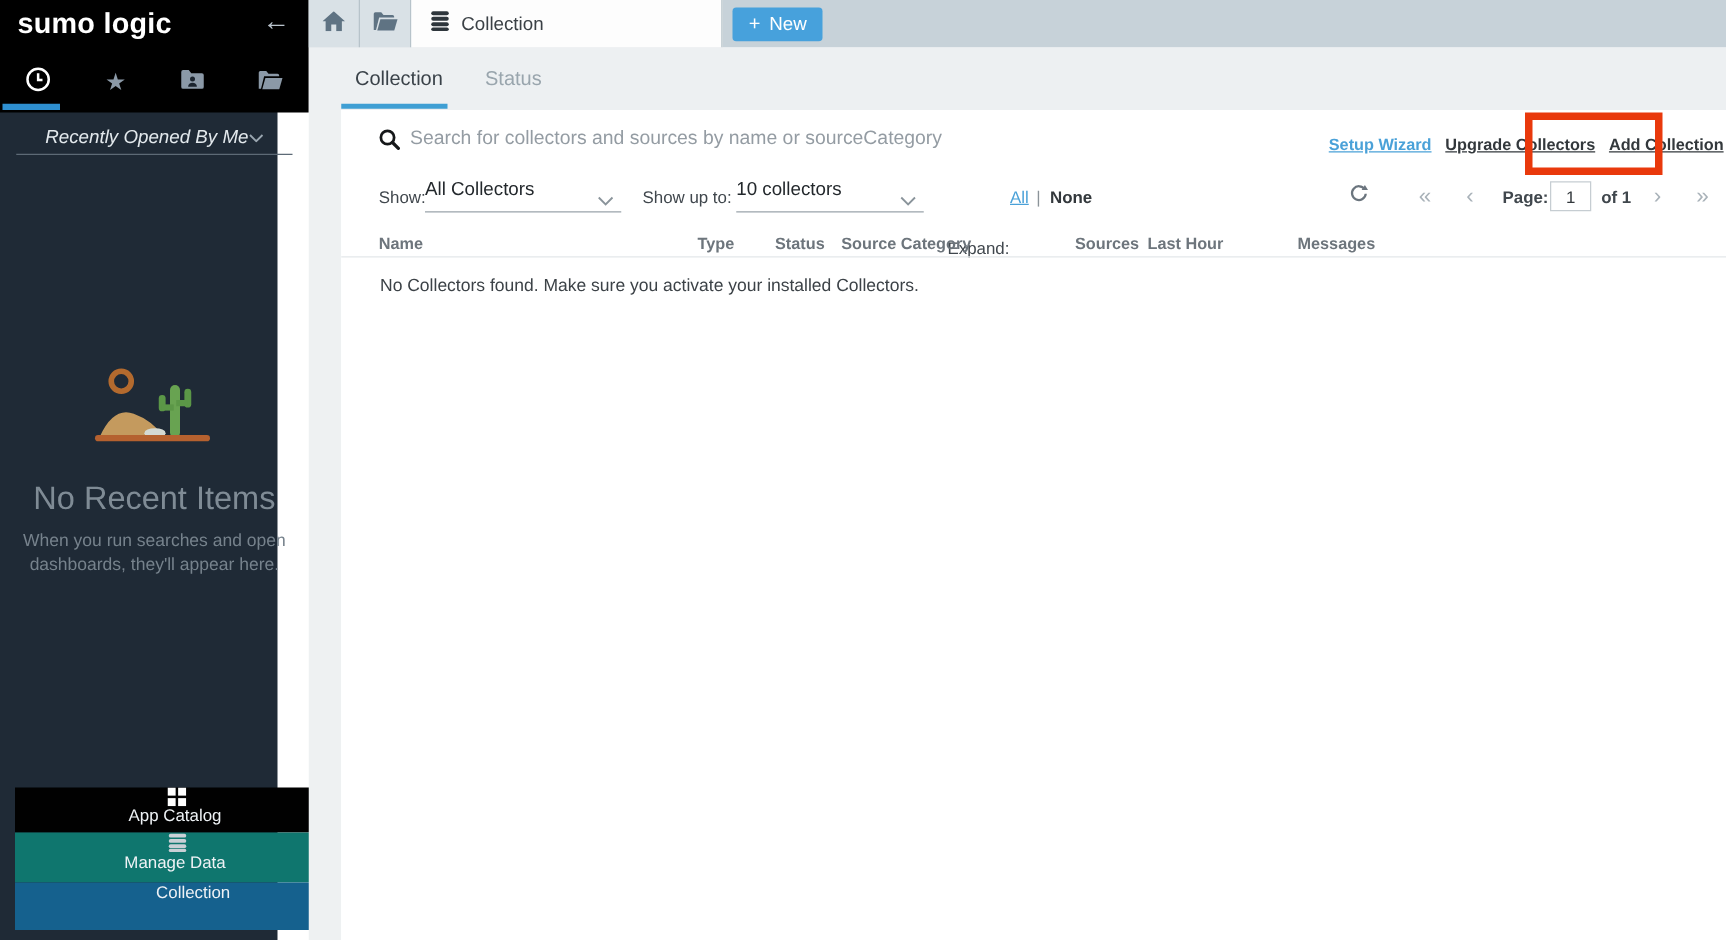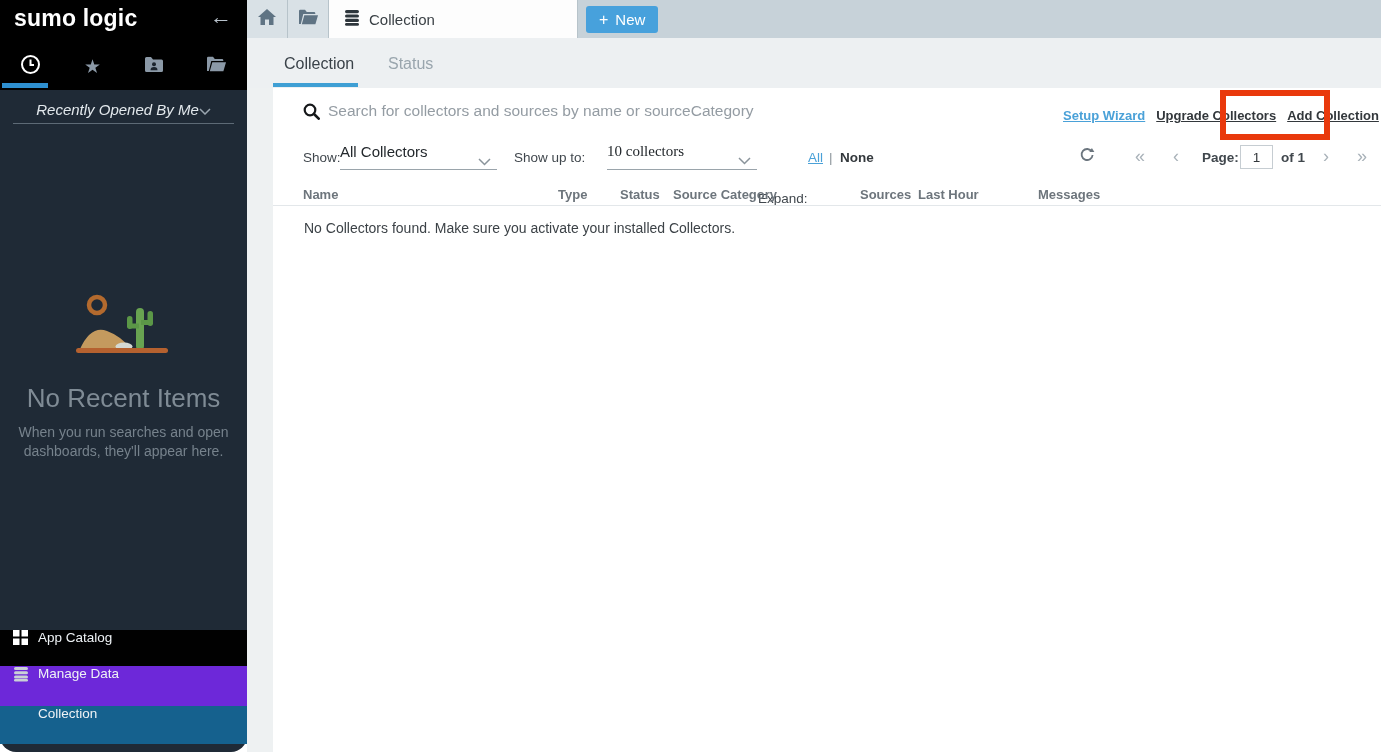--- a/index.html
+++ b/index.html
@@ -1,41 +1,41 @@
 <!DOCTYPE html>
 <html><head>
 <meta charset="utf-8">
 <style>
   * { margin:0; padding:0; box-sizing:border-box; }
   body { font-family:"Liberation Sans", sans-serif; background:#fff; }
   .screen { position:relative; width:1381px; height:752px; overflow:hidden; background:#fff; }
 
   
-  .sidebar { position:absolute; left:0; top:0; width:247px; height:752px; background:#1f2a36;border-radius:16px; }
+  .sidebar { position:absolute; left:0; top:0; width:222px; height:752px; background:#1f2a36; }
   .sidebar-header { position:absolute; left:0; top:0; width:247px; height:90px; background:#000; }
   .logo { position:absolute; left:14px; top:5px; font-size:23px; font-weight:bold; color:#fff; letter-spacing:0.2px; }
   .back-arrow { position:absolute; right:15px; top:4px; font-size:22px; color:#b9c3cc; cursor:pointer; }
   .icon-tabs { position:absolute; left:0; top:50px; width:247px; height:32px; display:flex; }
   .icon-tab { flex:1; display:flex; align-items:center; justify-content:center; cursor:pointer; }
   .star-glyph { font-size:19px; color:#8b99a7; line-height:1; }
   .active-bar { position:absolute; left:2px; top:83px; width:46px; height:5px; background:#2e8fd0; }
 
   .recent-select { position:absolute; left:13px; top:96px; width:221px; height:28px;
     border-bottom:1px solid #5d6a76; color:#e3e9ed; font-size:15px; display:flex;
     align-items:center; justify-content:center; cursor:pointer;font-style:italic; }
 
   .illustration { position:absolute; left:74px; top:292px; }
   .empty-title { position:absolute; left:0; top:383px; width:247px; text-align:center;
     font-size:26px; color:#7f8b95; font-weight:400; }
   .empty-caption { position:absolute; left:0; top:423px; width:247px; text-align:center;
     font-size:14px; line-height:19px; color:#76828c; }
 
-  .nav-item { position:absolute; left:0; width:247px; display:flex; align-items:flex-start; cursor:pointer; }
+  .nav-item { position:absolute; left:12px; width:247px; display:flex; align-items:center; cursor:pointer;flex-direction:column; }
   .nav-app { top:630px; height:36px; background:#010101; }
-  .nav-manage { top:666px; height:40px; background:#6d28d9; }
+  .nav-manage { top:666px; height:40px; background:#0f766e; }
   .nav-collection { top:706px; height:38px; background:#15618e; }
   .nav-icon { width:16px; margin-left:13px; display:flex; align-items:center; }
   .nav-label { margin-left:9px; color:#eef2f5; font-size:13.5px; }
   .nav-label-indent { margin-left:38px; color:#eef2f5; font-size:13.5px; }
 
   
   .topbar { position:absolute; left:247px; top:0; width:1134px; height:38px; background:#c7d2d9; }
   .tool-btn { position:absolute; top:0; width:41px; height:38px; background:#d9e1e6;
     border-right:1px solid #b7c3ca; display:flex; align-items:center; justify-content:center; cursor:pointer; }
   .tool-btn.home { left:0; }
@@ -65,21 +65,21 @@
 
   .header-links { position:absolute; left:790px; top:20px; display:flex; gap:11px; white-space:nowrap; }
   .hlink { font-size:13px; font-weight:bold; color:#33383c; text-decoration:underline; cursor:pointer; }
   .hlink.blue { color:#4aa1d8; }
 
   .filter-row-label { position:absolute; top:62px; font-size:13.5px; font-weight:normal; color:#40474d; }
   .dropdown { position:absolute; top:55px; height:27px; border-bottom:1px solid #9aa4ab;
     font-size:15px; color:#23282c; cursor:pointer; }
   .dd-chevron { position:absolute; right:6px; top:9px; }
   .show-dd { left:67px; width:157px; }
-  .limit-dd { left:334px; width:150px;font-family:Liberation Serif, serif; }
+  .limit-dd { left:316px; width:150px; }
   .expand-all { position:absolute; left:535px; top:62px; font-size:13.5px; color:#4aa1d8;
     text-decoration:underline; cursor:pointer; }
   .expand-div { position:absolute; left:556px; top:62px; font-size:13.5px; color:#8b9399; }
   .expand-none { position:absolute; left:567px; top:62px; font-size:13.5px; font-weight:bold; color:#33383c; cursor:pointer; }
 
   .refresh-btn { position:absolute; left:806px; top:59px; cursor:pointer; }
   .pag-arrow { position:absolute; top:58px; font-size:18px; color:#a9b2b9; cursor:pointer; }
   .pag-first { left:862px; }
   .pag-prev { left:900px; }
   .pag-next { left:1050px; }

